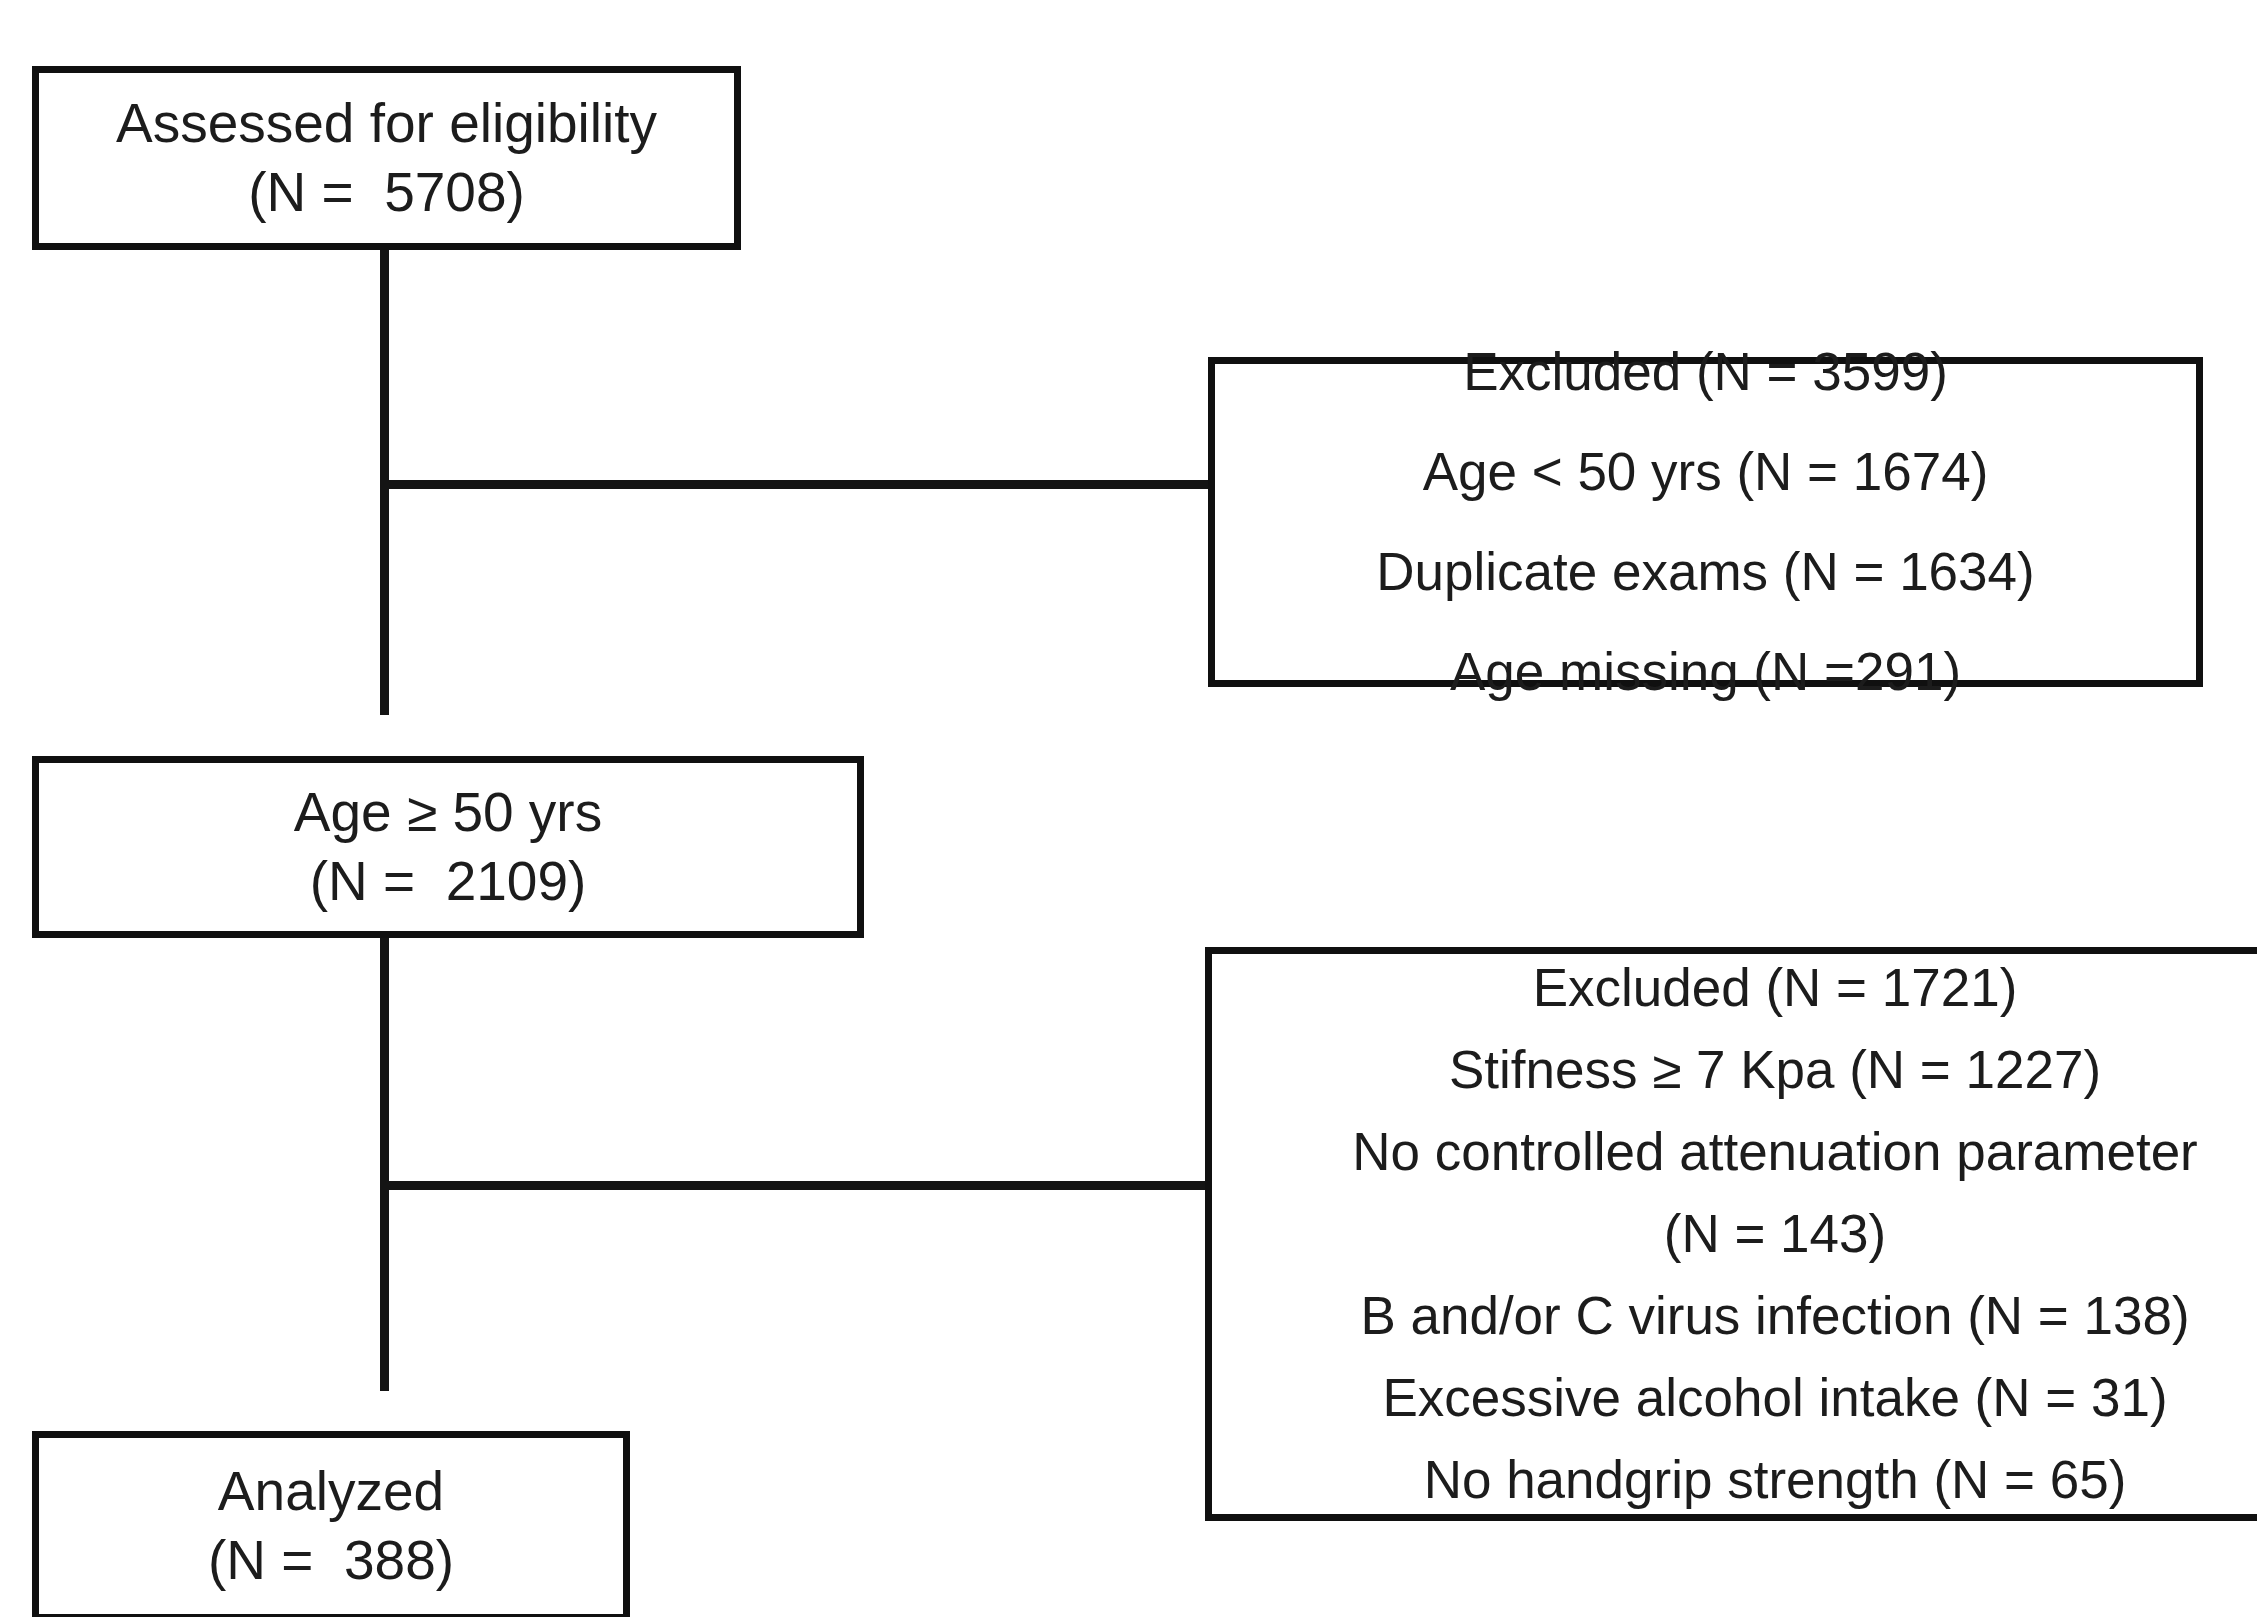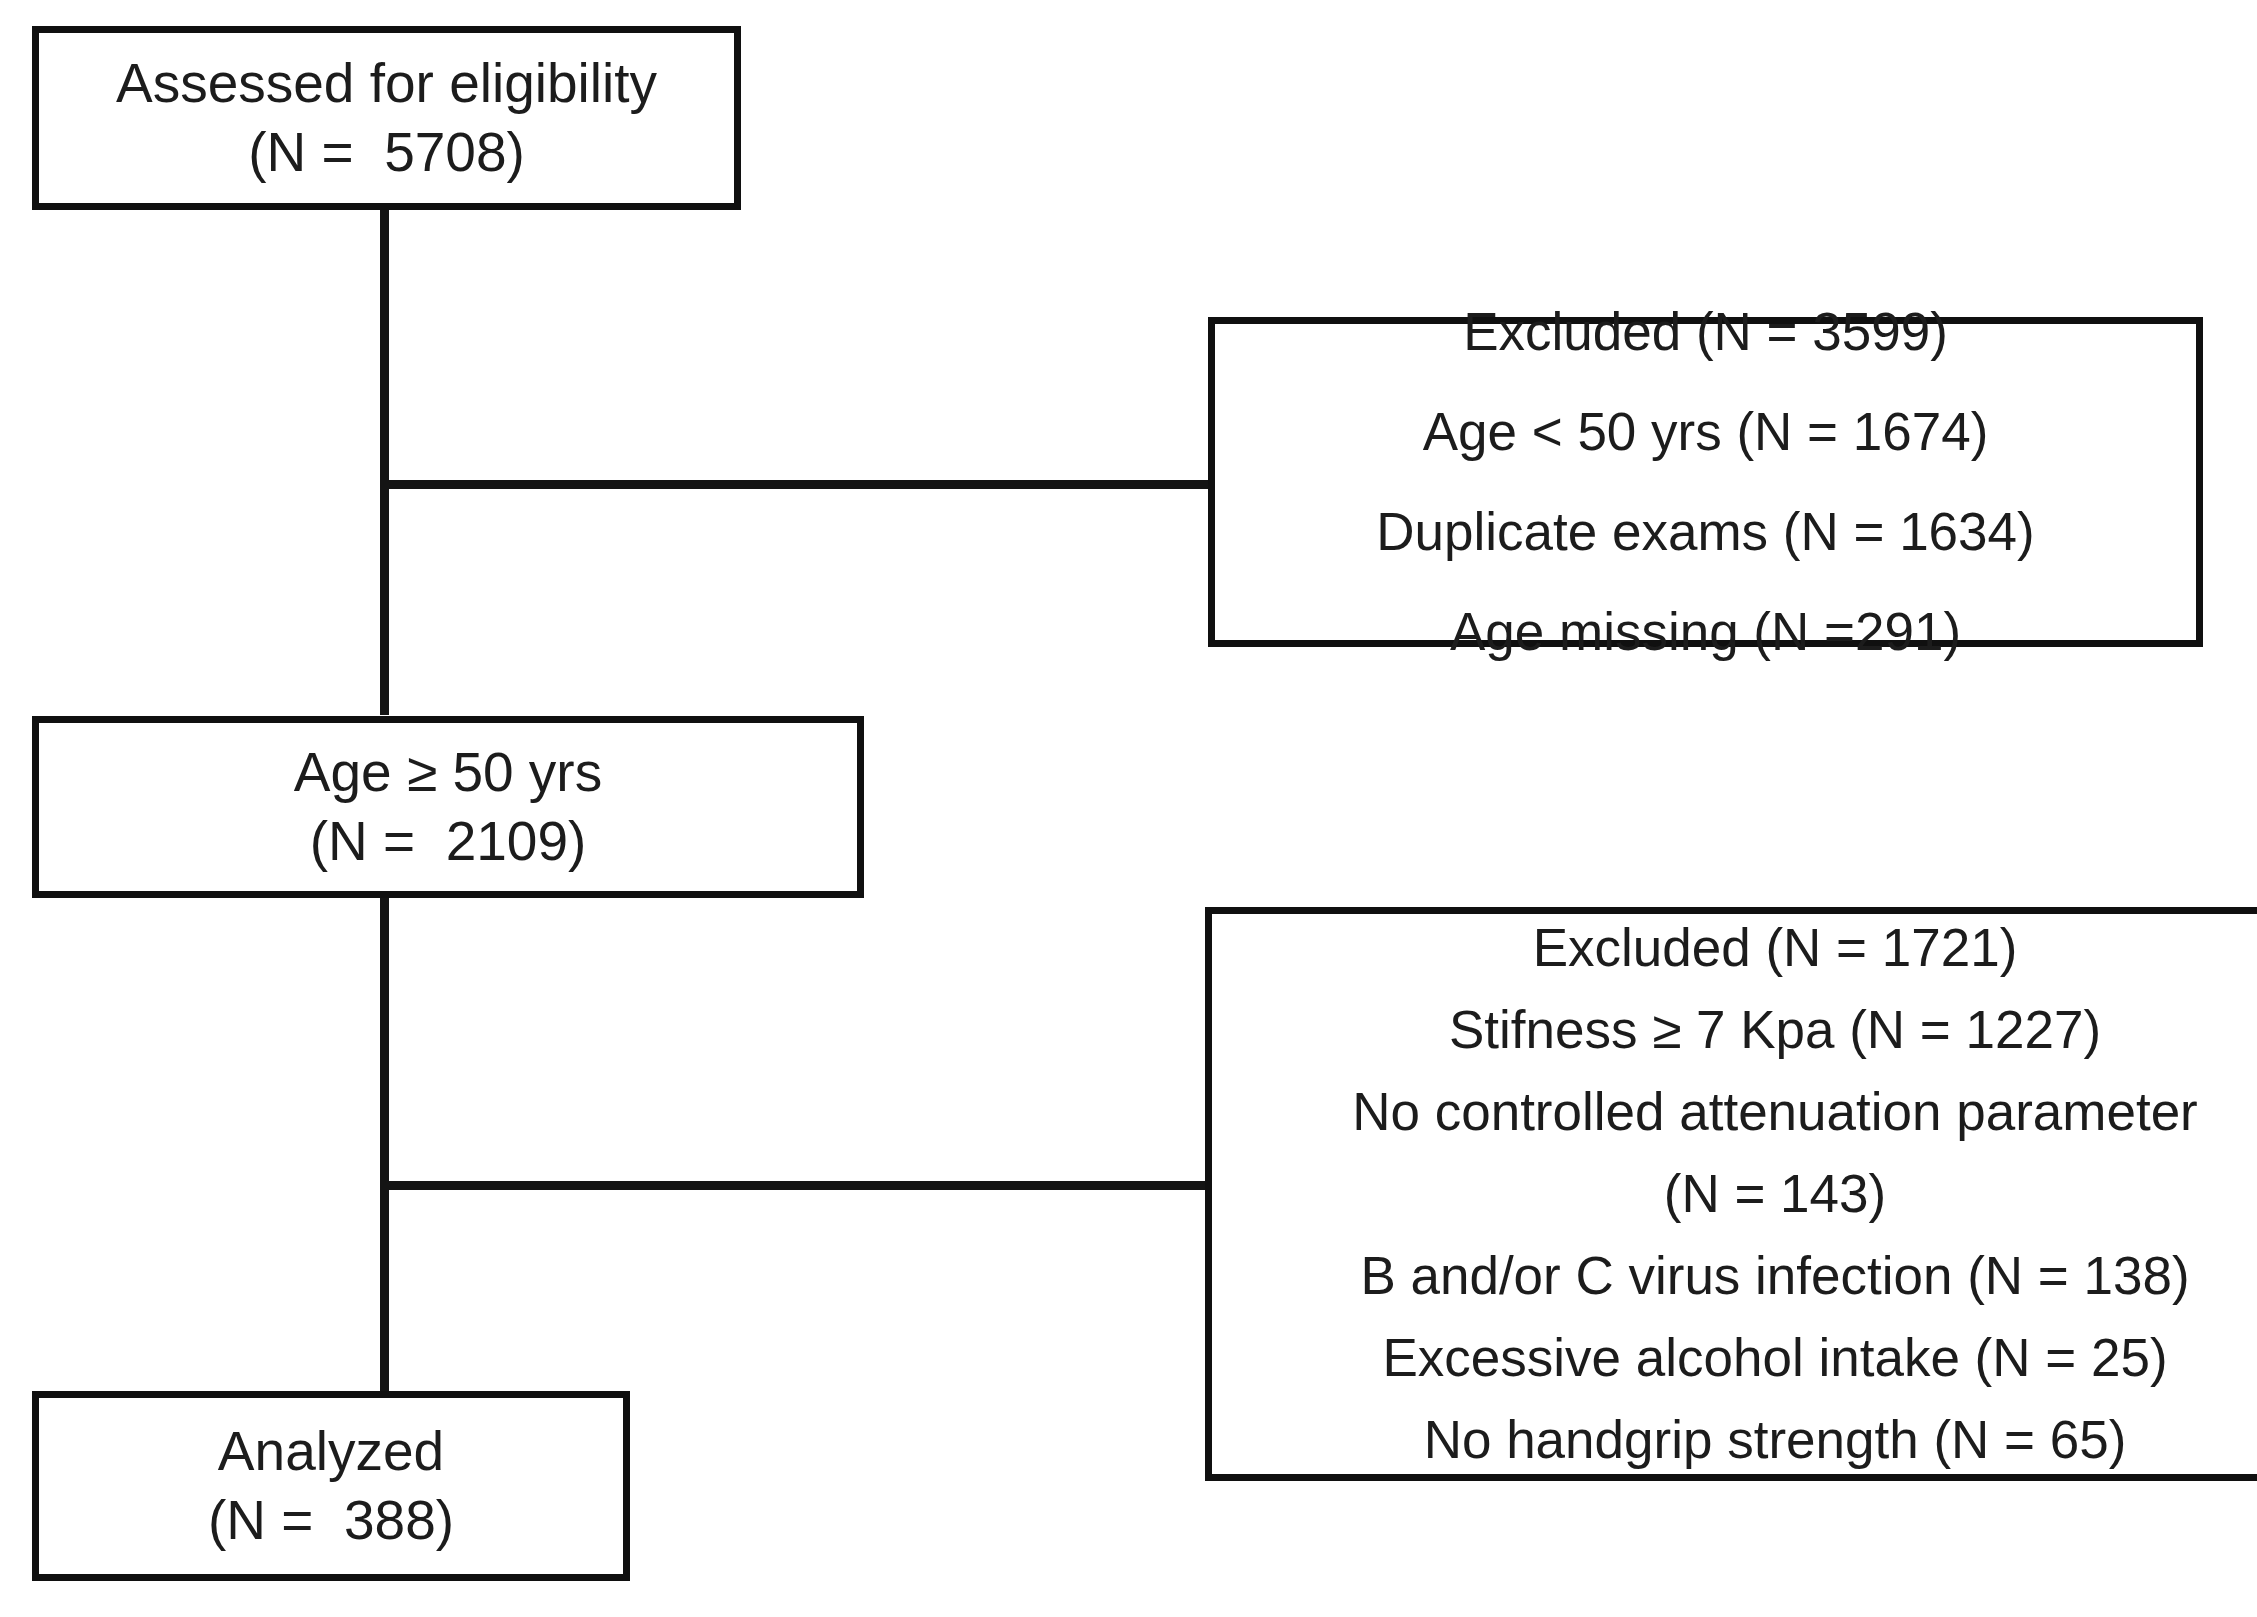--- a/index.html
+++ b/index.html
@@ -19,20 +19,21 @@
   .box {
     position: absolute;
     box-sizing: border-box;
     border: 7.7px solid #101010;
     background: #ffffff;
     display: flex;
     flex-direction: column;
     align-items: center;
     justify-content: center;
     text-align: center;
+    margin-top: 40px;
   }
   .line {
     white-space: pre;
   }
   .conn {
     position: absolute;
     background: #141414;
   }
 
   
@@ -91,21 +92,21 @@
     <div class="line">Age ≥ 50 yrs</div>
     <div class="line">(N =  2109)</div>
   </div>
 
   <div class="box" id="box-excluded2">
     <div class="line">Excluded (N = 1721)</div>
     <div class="line">Stifness ≥ 7 Kpa (N = 1227)</div>
     <div class="line">No controlled attenuation parameter</div>
     <div class="line">(N = 143)</div>
     <div class="line">B and/or C virus infection (N = 138)</div>
-    <div class="line">Excessive alcohol intake (N = 25)</div>
+    <div class="line">Excessive alcohol intake (N = 31)</div>
     <div class="line">No handgrip strength (N = 65)</div>
   </div>
 
   <div class="box" id="box-analyzed">
     <div class="line">Analyzed</div>
     <div class="line">(N =  388)</div>
   </div>
 
 </div>
 

